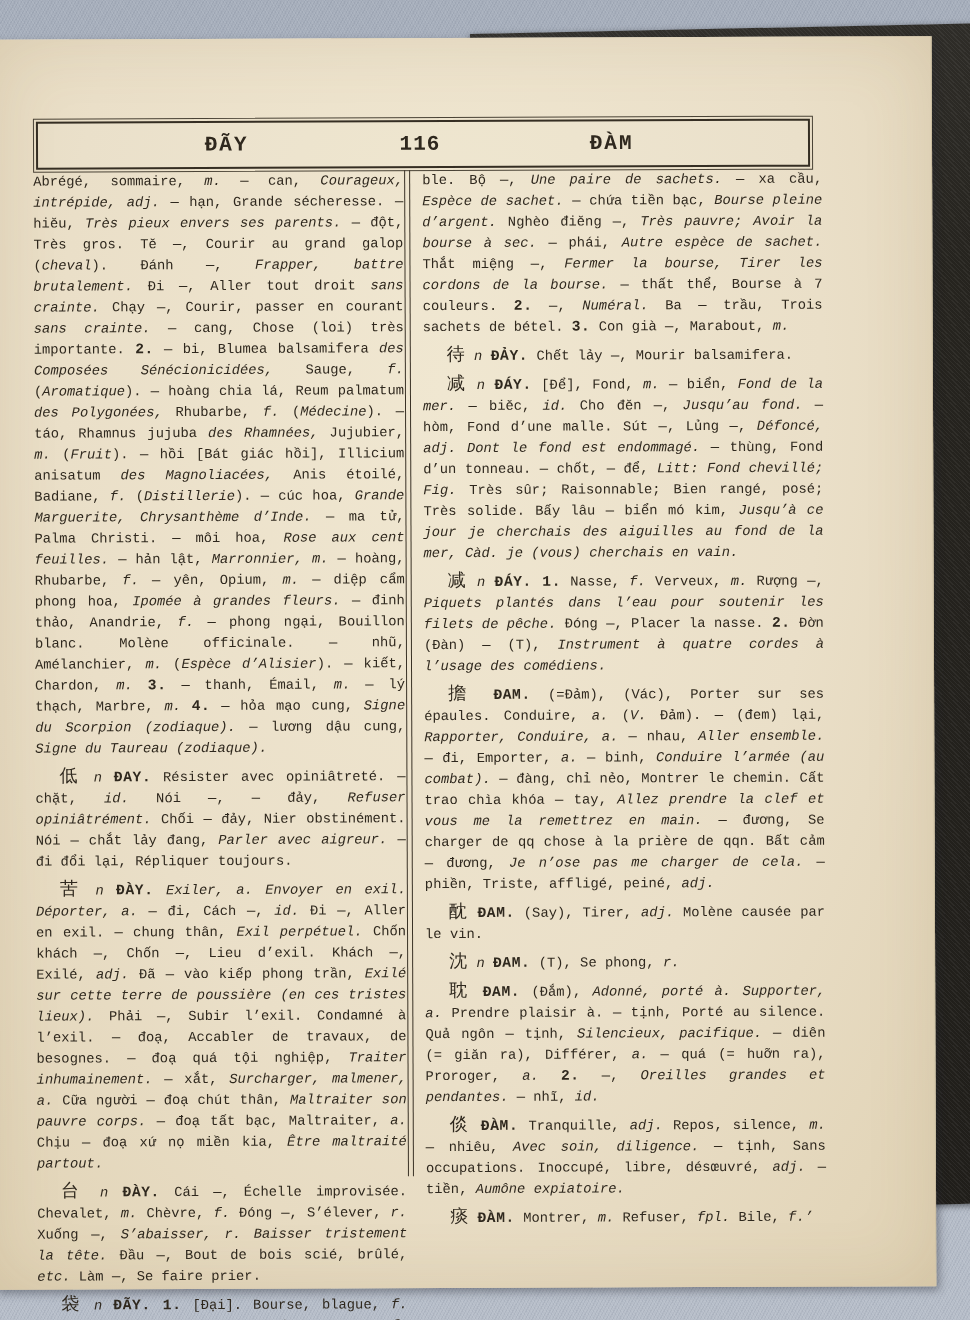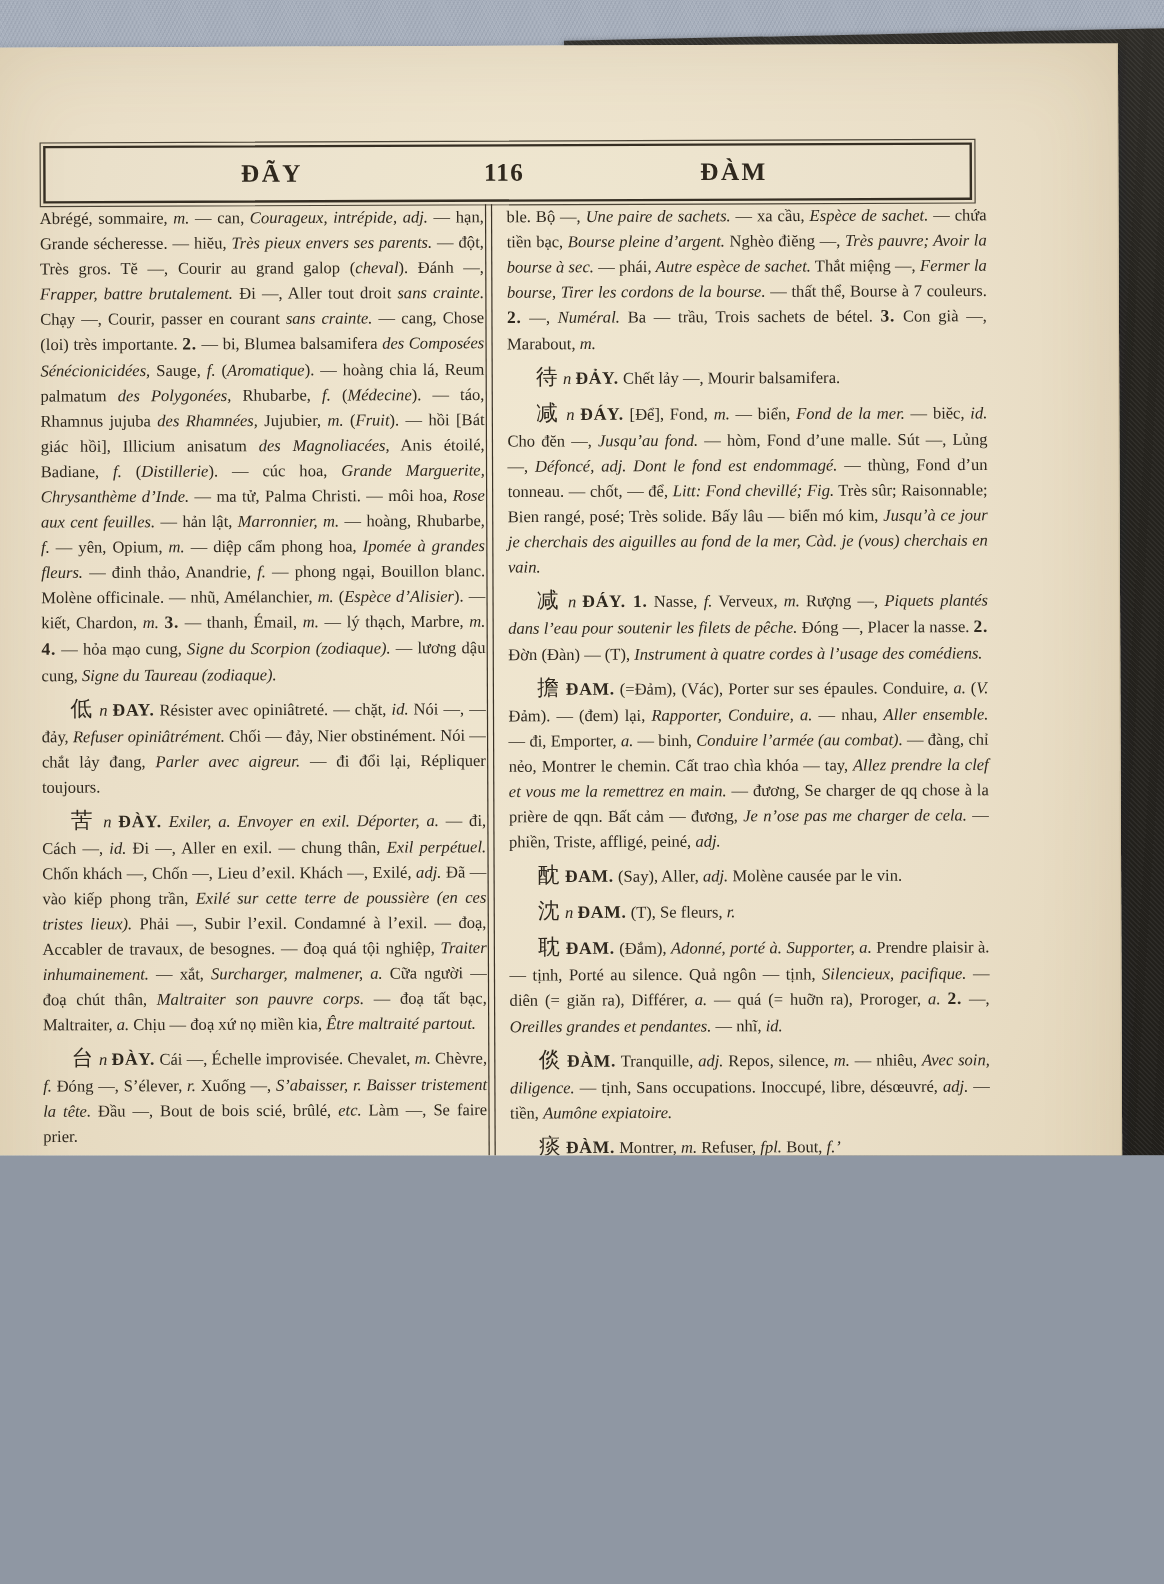--- a/index.html
+++ b/index.html
@@ -1,22 +1,22 @@
 <!DOCTYPE html>
 <html><head>
 <meta charset="utf-8">
 <style>
   html,body{margin:0;padding:0;background:#8f97a3;}
   .photo{
-    position:relative;width:970px;height:963px;overflow:hidden;
+    position:relative;width:970px;height:1320px;overflow:hidden;
     background:
       repeating-linear-gradient(63deg, rgba(255,255,255,.07) 0 1px, rgba(255,255,255,0) 1px 3px),
       repeating-linear-gradient(-63deg, rgba(50,60,85,.08) 0 1px, rgba(0,0,0,0) 1px 3px),
       linear-gradient(180deg,#a7afbc 0%,#aeb6c2 40%,#b7bec9 100%);
-    font-family:Liberation Serif, serif;
+    font-family:Liberation Mono, monospace;
   }
   .book-cover{
     position:absolute;left:470px;top:34px;width:520px;height:1180px;
     transform:rotate(-1.2deg);transform-origin:left top;
     background:
       repeating-linear-gradient(45deg, rgba(255,255,255,.05) 0 1px, rgba(0,0,0,0) 1px 3px),
       linear-gradient(160deg,#35332f 0%,#26241f 30%,#201e1a 100%);
     box-shadow:0 2px 6px rgba(0,0,0,.5);
   }
   .page{
@@ -71,20 +71,20 @@
         <p class="para entry"><span class="seg-c">台</span><span class="seg-i"> n </span><span class="seg-b">ĐÀY.</span><span class="seg-n"> Cái —, Échelle improvisée. Chevalet, </span><span class="seg-i">m.</span><span class="seg-n"> Chèvre, </span><span class="seg-i">f.</span><span class="seg-n"> Đóng —, S’élever, </span><span class="seg-i">r.</span><span class="seg-n"> Xuống —, </span><span class="seg-i">S’abaisser, r. Baisser tristement la tête.</span><span class="seg-n"> Đầu —, Bout de bois scié, brûlé, </span><span class="seg-i">etc.</span><span class="seg-n"> Làm —, Se faire prier.</span></p>
         <p class="para entry"><span class="seg-c">袋</span><span class="seg-i"> n </span><span class="seg-b">ĐÃY. 1.</span><span class="seg-n"> [Đại]. Bourse, blague, </span><span class="seg-i">f.</span><span class="seg-n"> Sachet, </span><span class="seg-i">m.</span><span class="seg-n"> Gibecière, </span><span class="seg-i">f.</span><span class="seg-n"> — bộ, Besace, </span><span class="seg-i">f.</span><span class="seg-n"> Sachet dou-</span></p>
       </div>
     <div class="col-divider"></div>
     <div class="col col-right">
         <p class="para"><span class="seg-n">ble. Bộ —, </span><span class="seg-i">Une paire de sachets.</span><span class="seg-n"> — xa cầu, </span><span class="seg-i">Espèce de sachet.</span><span class="seg-n"> — chứa tiền bạc, </span><span class="seg-i">Bourse pleine d’argent.</span><span class="seg-n"> Nghèo điĕng —, </span><span class="seg-i">Très pauvre; Avoir la bourse à sec.</span><span class="seg-n"> — phái, </span><span class="seg-i">Autre espèce de sachet.</span><span class="seg-n"> Thắt miệng —, </span><span class="seg-i">Fermer la bourse, Tirer les cordons de la bourse.</span><span class="seg-n"> — thất thể, Bourse à 7 couleurs. </span><span class="seg-b">2.</span><span class="seg-n"> —, </span><span class="seg-i">Numéral.</span><span class="seg-n"> Ba — trầu, Trois sachets de bétel. </span><span class="seg-b">3.</span><span class="seg-n"> Con già —, Marabout, </span><span class="seg-i">m.</span></p>
         <p class="para entry"><span class="seg-c">待</span><span class="seg-i"> n </span><span class="seg-b">ĐẢY.</span><span class="seg-n"> Chết lảy —, Mourir balsamifera.</span></p>
         <p class="para entry"><span class="seg-c">减</span><span class="seg-i"> n </span><span class="seg-b">ĐÁY.</span><span class="seg-n"> [Để], Fond, </span><span class="seg-i">m.</span><span class="seg-n"> — biển, </span><span class="seg-i">Fond de la mer.</span><span class="seg-n"> — biĕc, </span><span class="seg-i">id.</span><span class="seg-n"> Cho đĕn —, </span><span class="seg-i">Jusqu’au fond.</span><span class="seg-n"> — hòm, Fond d’une malle. Sút —, Lủng —, </span><span class="seg-i">Défoncé, adj. Dont le fond est endommagé.</span><span class="seg-n"> — thùng, Fond d’un tonneau. — chốt, — để, </span><span class="seg-i">Litt: Fond chevillé; Fig.</span><span class="seg-n"> Très sûr; Raisonnable; Bien rangé, posé; Très solide. Bấy lâu — biển mó kim, </span><span class="seg-i">Jusqu’à ce jour je cherchais des aiguilles au fond de la mer, Càd. je (vous) cherchais en vain.</span></p>
         <p class="para entry"><span class="seg-c">减</span><span class="seg-i"> n </span><span class="seg-b">ĐÁY. 1.</span><span class="seg-n"> Nasse, </span><span class="seg-i">f.</span><span class="seg-n"> Verveux, </span><span class="seg-i">m.</span><span class="seg-n"> Rượng —, </span><span class="seg-i">Piquets plantés dans l’eau pour soutenir les filets de pêche.</span><span class="seg-n"> Đóng —, Placer la nasse. </span><span class="seg-b">2.</span><span class="seg-n"> Đờn (Đàn) — (T), </span><span class="seg-i">Instrument à quatre cordes à l’usage des comédiens.</span></p>
         <p class="para entry"><span class="seg-c">擔</span><span class="seg-n"> </span><span class="seg-b">ĐAM.</span><span class="seg-n"> (=Đảm), (Vác), Porter sur ses épaules. Conduire, </span><span class="seg-i">a.</span><span class="seg-n"> (</span><span class="seg-i">V.</span><span class="seg-n"> Đảm). — (đem) lại, </span><span class="seg-i">Rapporter, Conduire, a.</span><span class="seg-n"> — nhau, </span><span class="seg-i">Aller ensemble.</span><span class="seg-n"> — đi, Emporter, </span><span class="seg-i">a.</span><span class="seg-n"> — binh, </span><span class="seg-i">Conduire l’armée (au combat).</span><span class="seg-n"> — đàng, chỉ nẻo, Montrer le chemin. Cất trao chìa khóa — tay, </span><span class="seg-i">Allez prendre la clef et vous me la remettrez en main.</span><span class="seg-n"> — đương, Se charger de qq chose à la prière de qqn. Bất cảm — đương, </span><span class="seg-i">Je n’ose pas me charger de cela.</span><span class="seg-n"> — phiền, Triste, affligé, peiné, </span><span class="seg-i">adj.</span></p>
-        <p class="para entry"><span class="seg-c">酖</span><span class="seg-n"> </span><span class="seg-b">ĐAM.</span><span class="seg-n"> (Say), Aller, </span><span class="seg-i">adj.</span><span class="seg-n"> Molène causée par le vin.</span></p>
-        <p class="para entry"><span class="seg-c">沈</span><span class="seg-i"> n </span><span class="seg-b">ĐAM.</span><span class="seg-n"> (T), Se fleurs, </span><span class="seg-i">r.</span></p>
+        <p class="para entry"><span class="seg-c">酖</span><span class="seg-n"> </span><span class="seg-b">ĐAM.</span><span class="seg-n"> (Say), Tirer, </span><span class="seg-i">adj.</span><span class="seg-n"> Molène causée par le vin.</span></p>
+        <p class="para entry"><span class="seg-c">沈</span><span class="seg-i"> n </span><span class="seg-b">ĐAM.</span><span class="seg-n"> (T), Se phong, </span><span class="seg-i">r.</span></p>
         <p class="para entry"><span class="seg-c">耽</span><span class="seg-n"> </span><span class="seg-b">ĐAM.</span><span class="seg-n"> (Đắm), </span><span class="seg-i">Adonné, porté à. Supporter, a.</span><span class="seg-n"> Prendre plaisir à. — tịnh, Porté au silence. Quả ngôn — tịnh, </span><span class="seg-i">Silencieux, pacifique.</span><span class="seg-n"> — diên (= giăn ra), Différer, </span><span class="seg-i">a.</span><span class="seg-n"> — quá (= huỡn ra), Proroger, </span><span class="seg-i">a.</span><span class="seg-n"> </span><span class="seg-b">2.</span><span class="seg-n"> —, </span><span class="seg-i">Oreilles grandes et pendantes.</span><span class="seg-n"> — nhĩ, </span><span class="seg-i">id.</span></p>
         <p class="para entry"><span class="seg-c">倓</span><span class="seg-n"> </span><span class="seg-b">ĐÀM.</span><span class="seg-n"> Tranquille, </span><span class="seg-i">adj.</span><span class="seg-n"> Repos, silence, </span><span class="seg-i">m.</span><span class="seg-n"> — nhiêu, </span><span class="seg-i">Avec soin, diligence.</span><span class="seg-n"> — tịnh, Sans occupations. Inoccupé, libre, désœuvré, </span><span class="seg-i">adj.</span><span class="seg-n"> — tiền, </span><span class="seg-i">Aumône expiatoire.</span></p>
-        <p class="para entry"><span class="seg-c">痰</span><span class="seg-n"> </span><span class="seg-b">ĐÀM.</span><span class="seg-n"> Montrer, </span><span class="seg-i">m.</span><span class="seg-n"> Refuser, </span><span class="seg-i">fpl.</span><span class="seg-n"> Bout, </span><span class="seg-i">f.’</span></p>
+        <p class="para entry"><span class="seg-c">痰</span><span class="seg-n"> </span><span class="seg-b">ĐÀM.</span><span class="seg-n"> Montrer, </span><span class="seg-i">m.</span><span class="seg-n"> Refuser, </span><span class="seg-i">fpl.</span><span class="seg-n"> Bile, </span><span class="seg-i">f.’</span></p>
       </div>
   </div>
 </div>
 
 </body></html>

